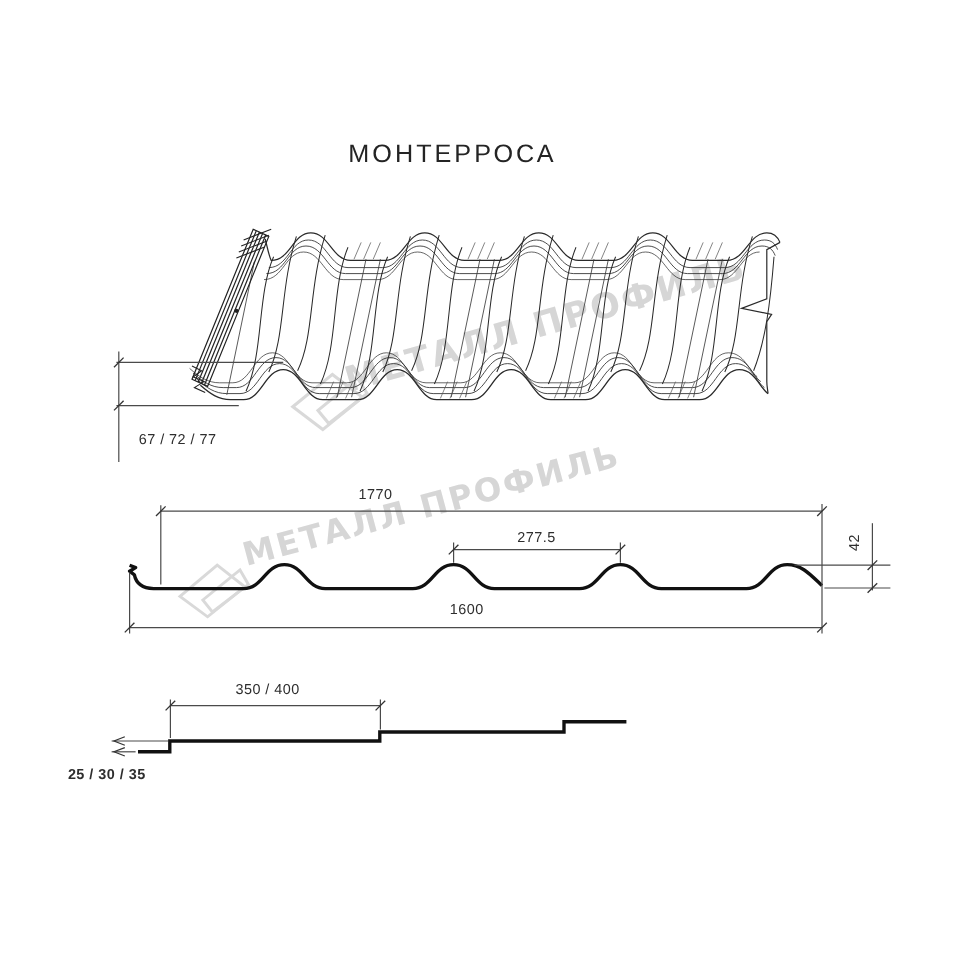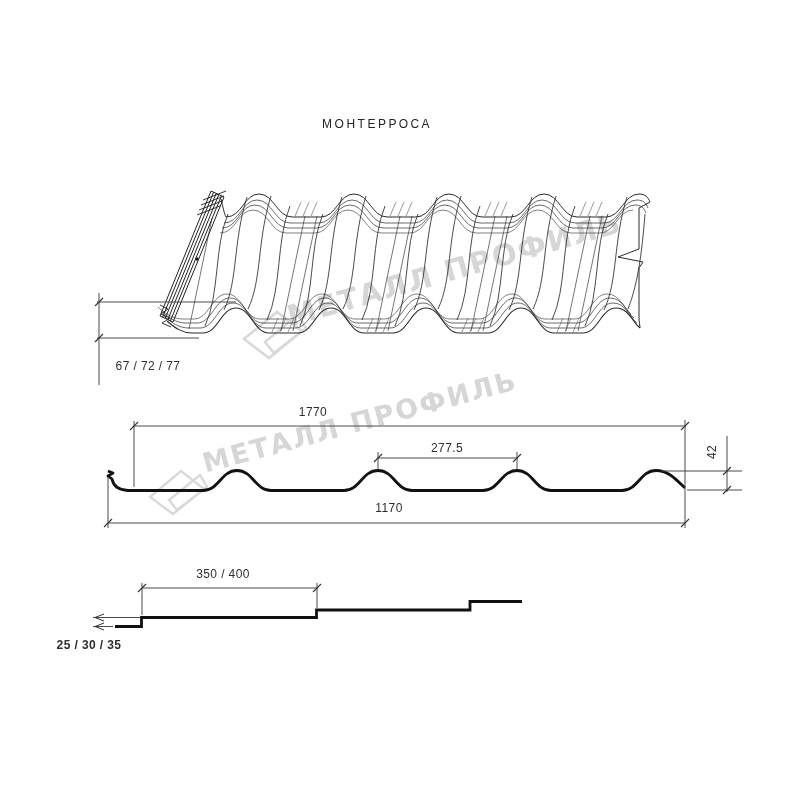--- a/index.html
+++ b/index.html
@@ -7,21 +7,21 @@
     position:relative;width:800px;height:800px;background:#ffffff;overflow:hidden;
     font-family:"Liberation Sans",sans-serif;
   }
   .page-title{
     position:absolute;left:377px;top:70px;transform:translateX(-50%);
     font-family:"DejaVu Sans",sans-serif;font-weight:bold;font-size:37px;
     letter-spacing:1px;color:#181818;white-space:nowrap;
   }
   .page-subtitle{
     position:absolute;left:377px;top:117px;transform:translateX(-50%);
-    font-size:12px;font-weight:500;letter-spacing:2.5px;color:#242424;white-space:nowrap;
+    font-size:21px;font-weight:500;letter-spacing:2.5px;color:#242424;white-space:nowrap;
   }
   .dim-label{
     position:absolute;transform:translate(-50%,-50%);
     font-size:12px;color:#2e2e2e;letter-spacing:0.4px;white-space:nowrap;
   }
   .dim-label.rot{transform:translate(-50%,-50%) rotate(-90deg);}
   .wm-text{
     position:absolute;font-family:"DejaVu Sans",sans-serif;font-weight:bold;
     color:#d6d6d6;letter-spacing:2px;white-space:nowrap;transform-origin:left center;
   }
@@ -206,16 +206,16 @@
       </g>
     </g>
   </svg>
 
   <div class="page-subtitle">МОНТЕРРОСА</div>
 
   <div class="dim-label" style="left:148px;top:366px;">67 / 72 / 77</div>
   <div class="dim-label" style="left:313px;top:412px;">1770</div>
   <div class="dim-label" style="left:447px;top:448px;">277.5</div>
   <div class="dim-label rot" style="left:712px;top:452px;">42</div>
-  <div class="dim-label" style="left:389px;top:508px;">1170</div>
+  <div class="dim-label" style="left:389px;top:508px;">1600</div>
   <div class="dim-label" style="left:223px;top:574px;">350 / 400</div>
   <div class="dim-label" style="left:89px;top:645px;font-weight:bold;">25 / 30 / 35</div>
 </div>
 
 </body></html>

